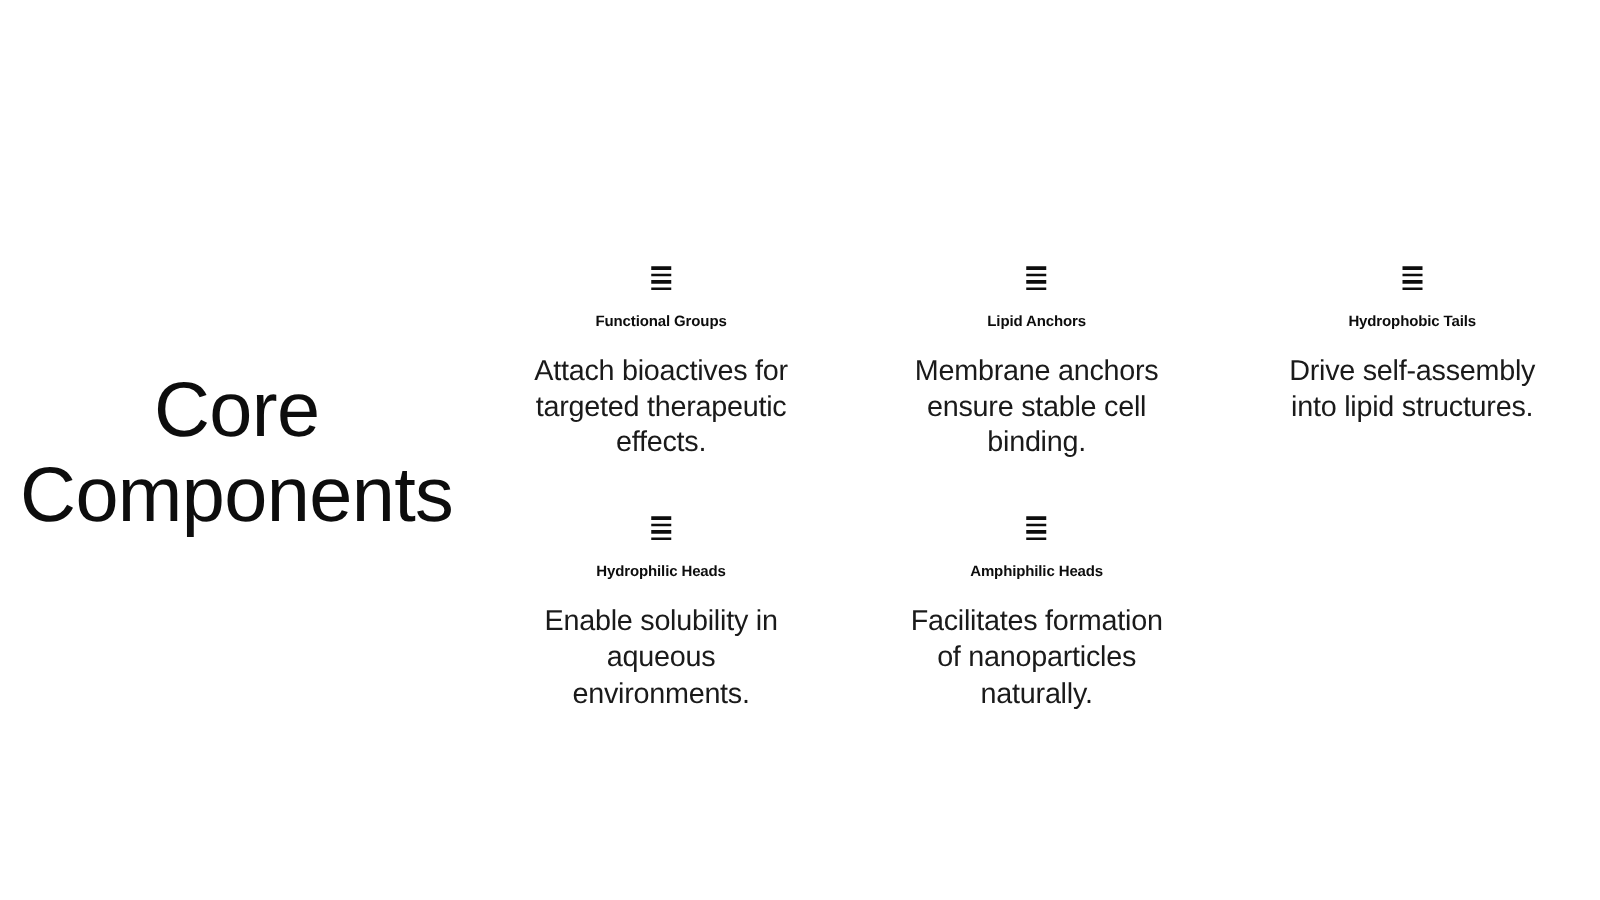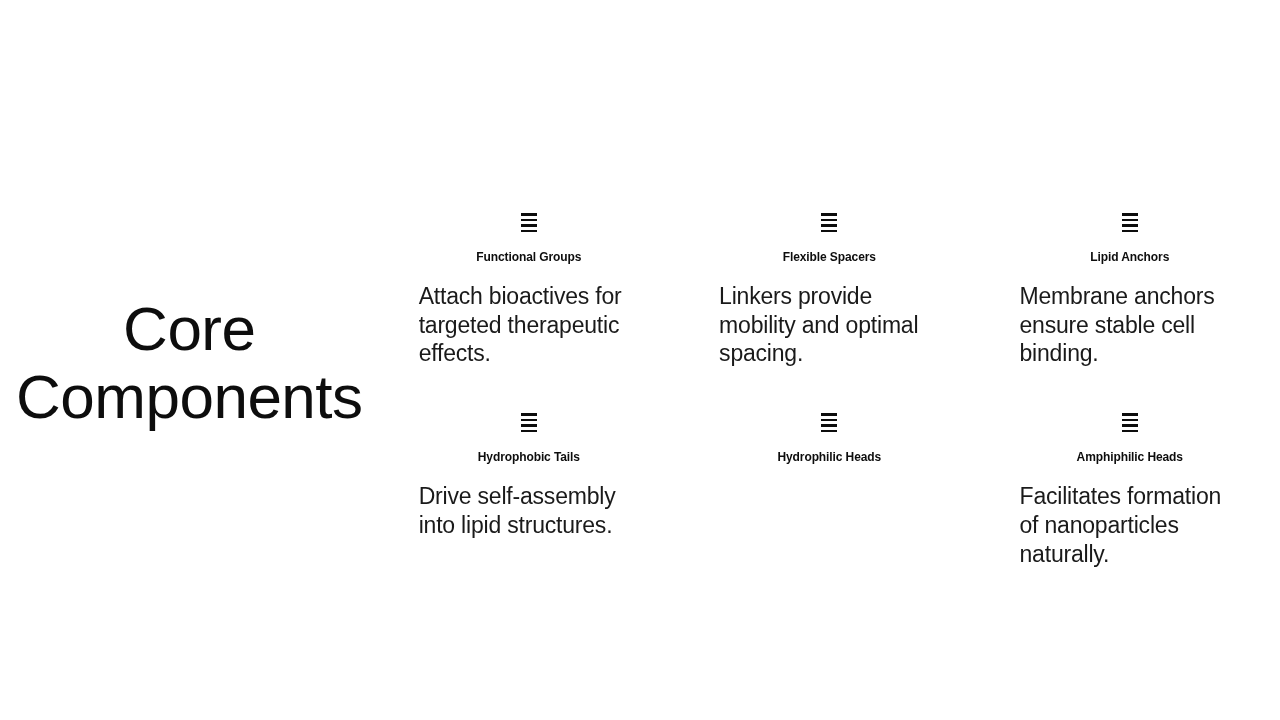--- a/index.html
+++ b/index.html
@@ -65,21 +65,21 @@
     color: #0d0d0d;
     text-align: center;
     margin-bottom: 18px;
     letter-spacing: -0.1px;
   }
   .card-desc {
     font-size: 23px;
     font-weight: 400;
     line-height: 1.25;
     color: #1a1a1a;
-    text-align: left;
+    text-align: center;
     letter-spacing: -0.2px;
   }
 </style>
 </head>
 <body>
 
 <div class="slide">
 
   <h1 class="slide-title">Core Components</h1>
 
@@ -91,32 +91,20 @@
           <rect x="2" y="2" width="16" height="3" fill="#0d0d0d"></rect>
           <rect x="2" y="8" width="16" height="2" fill="#0d0d0d"></rect>
           <rect x="2" y="13" width="16" height="3" fill="#0d0d0d"></rect>
           <rect x="2" y="19" width="16" height="2" fill="#0d0d0d"></rect>
         </svg>
       </span>
       <div class="card-title">Functional Groups</div>
       <div class="card-desc">Attach bioactives for targeted therapeutic effects.</div>
     </div>
 
-    <div class="card">
-      <span class="card-icon">
-        <svg width="20" height="24" viewBox="0 0 20 24" aria-hidden="true">
-          <rect x="2" y="2" width="16" height="3" fill="#0d0d0d"></rect>
-          <rect x="2" y="8" width="16" height="2" fill="#0d0d0d"></rect>
-          <rect x="2" y="13" width="16" height="3" fill="#0d0d0d"></rect>
-          <rect x="2" y="19" width="16" height="2" fill="#0d0d0d"></rect>
-        </svg>
-      </span>
-      <div class="card-title">Flexible Spacers</div>
-      <div class="card-desc">Linkers provide mobility and optimal spacing.</div>
-    </div>
 
     <div class="card">
       <span class="card-icon">
         <svg width="20" height="24" viewBox="0 0 20 24" aria-hidden="true">
           <rect x="2" y="2" width="16" height="3" fill="#0d0d0d"></rect>
           <rect x="2" y="8" width="16" height="2" fill="#0d0d0d"></rect>
           <rect x="2" y="13" width="16" height="3" fill="#0d0d0d"></rect>
           <rect x="2" y="19" width="16" height="2" fill="#0d0d0d"></rect>
         </svg>
       </span>
@@ -140,20 +128,21 @@
     <div class="card">
       <span class="card-icon">
         <svg width="20" height="24" viewBox="0 0 20 24" aria-hidden="true">
           <rect x="2" y="2" width="16" height="3" fill="#0d0d0d"></rect>
           <rect x="2" y="8" width="16" height="2" fill="#0d0d0d"></rect>
           <rect x="2" y="13" width="16" height="3" fill="#0d0d0d"></rect>
           <rect x="2" y="19" width="16" height="2" fill="#0d0d0d"></rect>
         </svg>
       </span>
       <div class="card-title">Hydrophilic Heads</div>
+      <div class="card-desc">Enable solubility in aqueous environments.</div>
     </div>
 
     <div class="card">
       <span class="card-icon">
         <svg width="20" height="24" viewBox="0 0 20 24" aria-hidden="true">
           <rect x="2" y="2" width="16" height="3" fill="#0d0d0d"></rect>
           <rect x="2" y="8" width="16" height="2" fill="#0d0d0d"></rect>
           <rect x="2" y="13" width="16" height="3" fill="#0d0d0d"></rect>
           <rect x="2" y="19" width="16" height="2" fill="#0d0d0d"></rect>
         </svg>

